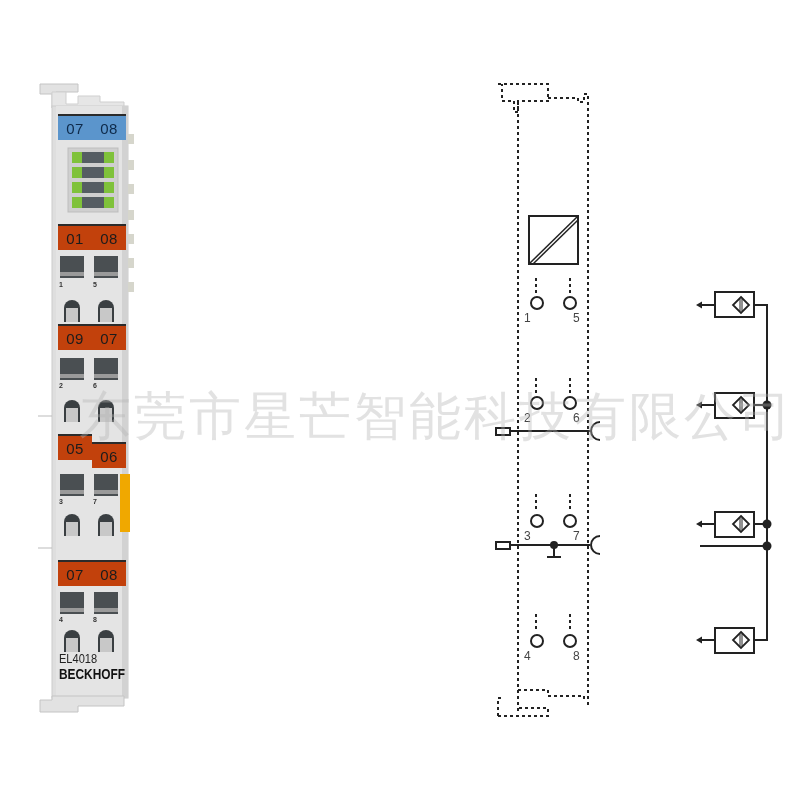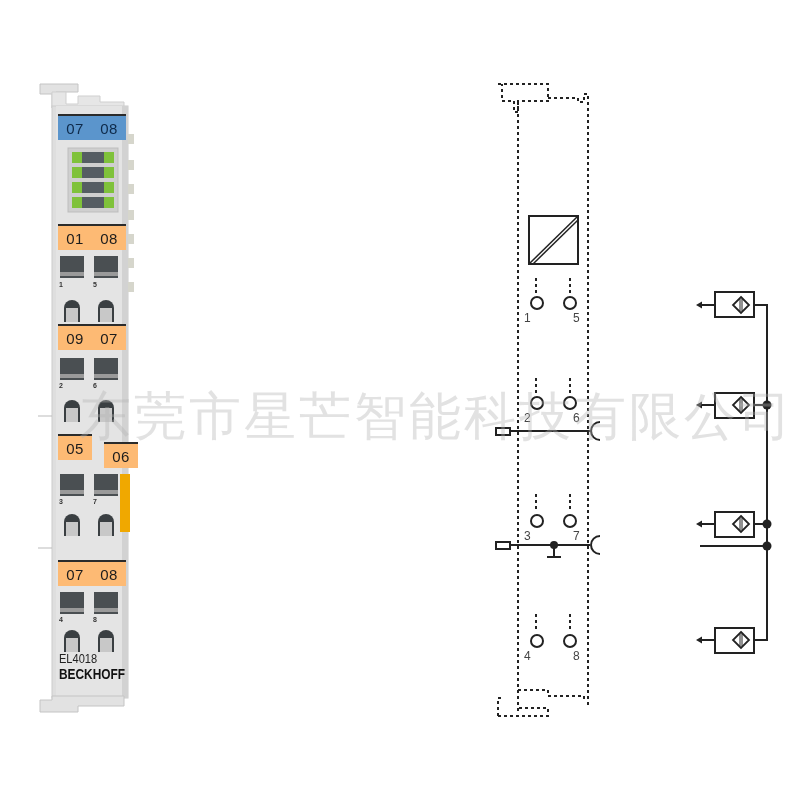--- a/index.html
+++ b/index.html
@@ -2,21 +2,21 @@
 <html><head>
 <meta charset="utf-8">
 <style>
   html, body { margin: 0; padding: 0; }
   body { width: 800px; height: 800px; background: #ffffff; position: relative; overflow: hidden; font-family: "DejaVu Sans", sans-serif; }
   .abs { position: absolute; }
   
   .module { position: absolute; left: 38px; top: 82px; width: 100px; height: 634px; }
   .label-tile { position: absolute; width: 34px; height: 26px; font-family: "Liberation Sans", sans-serif; font-size: 15px; font-weight: normal; color: #1c1c1c; display: flex; align-items: center; justify-content: center; border-top: 2px solid #2b2b2b; box-sizing: border-box; letter-spacing: 0.5px; }
   .tile-blue { background: #5b95cc; color: #0e2a4a; }
-  .tile-yellow { background: #fdba74; }
+  .tile-yellow { background: #c2410c; }
   .small-num { position: absolute; font-size: 7px; font-family: "Liberation Sans", sans-serif; color: #333; font-weight: bold; }
   .model { position: absolute; left: 59px; top: 651px; font-family: "Liberation Sans", sans-serif; font-size: 13px; color: #222; transform: scaleX(0.85); transform-origin: left; }
   .brand { position: absolute; left: 59px; top: 666px; font-family: "Liberation Sans", sans-serif; font-size: 14px; font-weight: bold; color: #111; transform: scaleX(0.85); transform-origin: left; }
   .watermark { position: absolute; left: 79px; top: 382px; font-size: 52px; color: rgba(180,180,180,0.38); letter-spacing: 3px; font-family: Liberation Serif, serif; white-space: nowrap; pointer-events: none; }
   .dnum { font-family: "Liberation Sans", sans-serif; font-size: 12px; fill: #444; }
 </style>
 </head>
 <body>
 
 <div class="module">
@@ -98,21 +98,21 @@
   </svg>
 
   <div class="label-tile tile-blue" style="left:20px;top:32px">07</div>
   <div class="label-tile tile-blue" style="left:54px;top:32px">08</div>
 
   <div class="label-tile tile-yellow" style="left:20px;top:142px">01</div>
   <div class="label-tile tile-yellow" style="left:54px;top:142px">08</div>
   <div class="label-tile tile-yellow" style="left:20px;top:242px">09</div>
   <div class="label-tile tile-yellow" style="left:54px;top:242px">07</div>
   <div class="label-tile tile-yellow" style="left:20px;top:352px">05</div>
-  <div class="label-tile tile-yellow" style="left:66px;top:360px">06</div>
+  <div class="label-tile tile-yellow" style="left:54px;top:360px">06</div>
   <div class="label-tile tile-yellow" style="left:20px;top:478px">07</div>
   <div class="label-tile tile-yellow" style="left:54px;top:478px">08</div>
 
   <span class="small-num" style="left:21px;top:199px">1</span>
   <span class="small-num" style="left:55px;top:199px">5</span>
   <span class="small-num" style="left:21px;top:300px">2</span>
   <span class="small-num" style="left:55px;top:300px">6</span>
   <span class="small-num" style="left:21px;top:416px">3</span>
   <span class="small-num" style="left:55px;top:416px">7</span>
   <span class="small-num" style="left:21px;top:534px">4</span>

